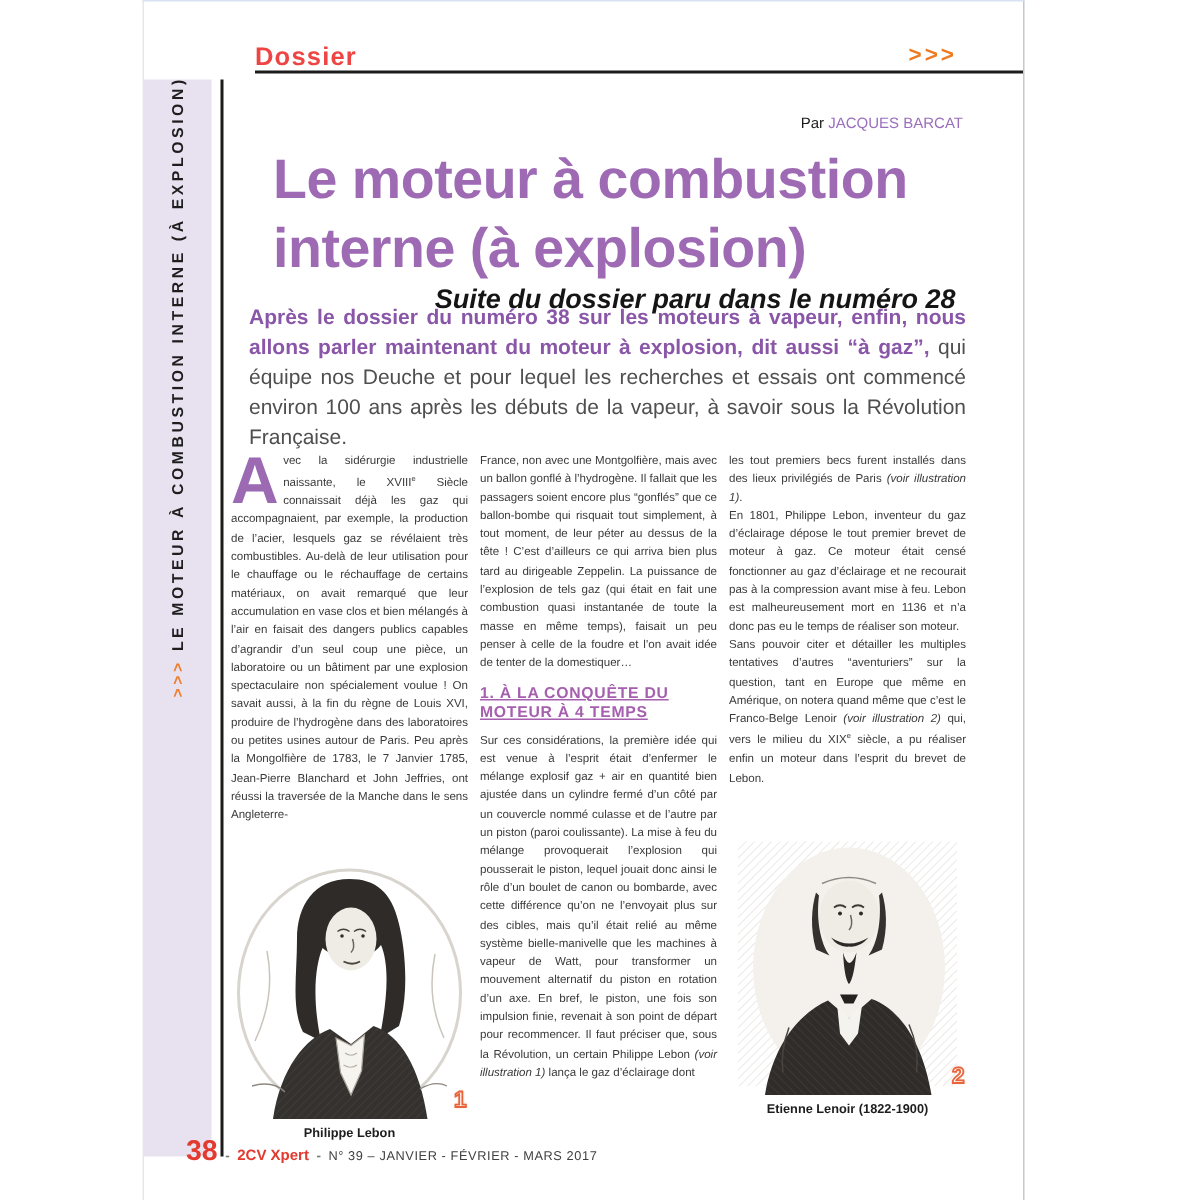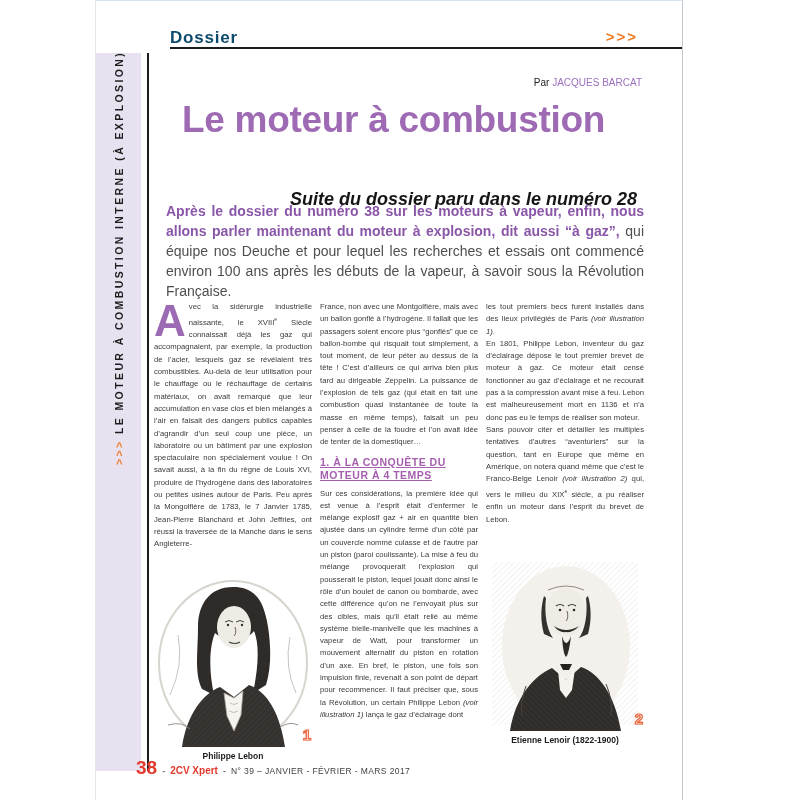--- a/index.html
+++ b/index.html
@@ -9,21 +9,21 @@
         border-right:1px solid #c3c9d0;border-left:1px solid #e4e7eb;border-top:1px solid #d7e3f1;
         box-sizing:border-box;}
   
   .sidebar{position:absolute;left:0;top:52px;width:45px;height:718px;background:#e8e1ef;}
   .vtext{position:absolute;top:2px;left:50%;transform:translateX(-50%) rotate(180deg);
          writing-mode:vertical-rl;height:410px;white-space:nowrap;
          font-size:10.5px;letter-spacing:2.4px;color:#1d1d1d;font-weight:bold;}
   .varrows{color:#ee7e2e;font-weight:bold;}
   .vdivider{position:absolute;left:51px;top:52px;width:2px;height:718px;background:#1c1c1c;}
   
-  .kicker{position:absolute;left:74px;top:27px;font-size:17px;font-weight:bold;color:#0c4a6e;letter-spacing:.8px;}
+  .kicker{position:absolute;left:74px;top:27px;font-size:17px;font-weight:bold;color:#ef4444;letter-spacing:.8px;}
   .header-rule{position:absolute;left:74px;top:46px;right:0;height:2px;background:#1c1c1c;}
   .header-arrows{position:absolute;right:44px;top:27px;font-size:15px;font-weight:bold;color:#ed7b23;letter-spacing:2px;}
   .byline{position:absolute;right:40px;top:76px;font-size:10px;color:#1c1c1c;margin-left:12px;}
   .byline-author{color:#9a6fbe;}
   
   .title{position:absolute;left:86px;top:96px;margin:0;font-size:37px;line-height:46px;
          font-weight:bold;color:#9e6ab4;letter-spacing:-.3px;}
   .subtitle{position:absolute;right:45px;top:188px;font-size:18px;font-weight:bold;font-style:italic;color:#151515;}
   .intro{position:absolute;left:70px;top:200px;width:478px;margin:0;font-size:14px;line-height:20px;text-align:justify;}
   .intro-lead{color:#8a57a8;font-weight:bold;}
@@ -38,21 +38,21 @@
   .it{font-style:italic;}
   figure{margin:0;position:relative;}
   .fig-lebon{margin-top:24px;}
   .fig-lenoir{margin-top:30px;}
   .imgwrap{position:relative;width:158px;}
   .imgwrap svg{display:block;}
   .fignum{position:absolute;right:1px;bottom:4px;font-size:15px;font-weight:bold;color:#fff;
           -webkit-text-stroke:1.2px #e8653c;text-shadow:0 0 1.5px rgba(232,101,60,.9);}
   figcaption{font-size:8.5px;font-weight:bold;color:#1d1d1d;margin-top:4px;text-align:center;}
   
-  .footer{position:absolute;left:40px;top:756px;display:flex;align-items:baseline;gap:5px;}
+  .footer{position:absolute;left:28px;top:756px;display:flex;align-items:baseline;gap:5px;}
   .pnum{font-size:19px;font-weight:bold;color:#e23a2e;}
   .fsep{font-size:9px;color:#777;font-weight:bold;}
   .mag{font-size:10px;font-weight:bold;color:#e23a2e;}
   .issue{font-size:8.5px;color:#3f3f3f;letter-spacing:.4px;}
 </style>
 </head>
 <body>
 
 <div class="canvas">
   <div class="page">
@@ -67,20 +67,21 @@
     <div class="kicker">Dossier</div>
     <div class="header-rule"></div>
     <div class="header-arrows">&gt;&gt;&gt;</div>
 
     <div class="byline">
       <span>Par </span><span class="byline-author">JACQUES BARCAT</span>
     </div>
 
     <h1 class="title">
       <span>Le moteur à combustion</span><br>
+      <span>interne (à explosion)</span>
     </h1>
     <div class="subtitle">Suite du dossier paru dans le numéro 28</div>
 
     <p class="intro">
       <span class="intro-lead">Après le dossier du numéro 38 sur les moteurs à vapeur, enfin, nous allons parler maintenant du moteur à explosion, dit aussi “à gaz”,</span><span class="intro-rest">  qui équipe nos Deuche et pour lequel les recherches et essais ont commencé environ 100 ans après les débuts de la vapeur, à savoir sous la Révolution Française.</span>
     </p>
 
     <div class="cols">
 
       <div class="col">

